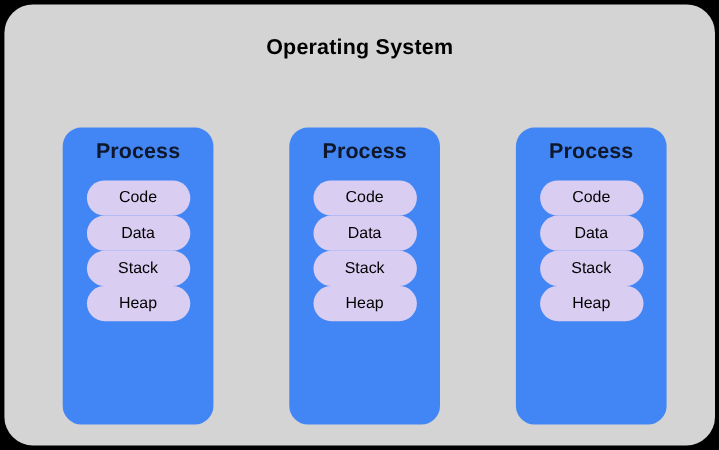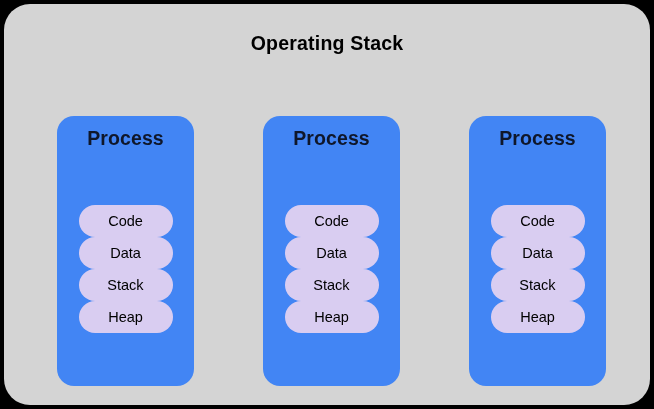--- a/index.html
+++ b/index.html
@@ -80,21 +80,21 @@
     color: #0f172a;
     line-height: 1;
     margin-bottom: 15px;
     letter-spacing: 0.1px;
   }
 
   .segment-list {
     display: flex;
     flex-direction: column;
     align-items: center;
-    justify-content: center;
+    justify-content: flex-start;
     flex: 1 1 auto;
     width: 100%;
   }
 
   .segment-pill {
     width: 94px;
     height: 32px;
     background: #d9cdf1;
     border-radius: 16px;
     display: flex;
@@ -106,21 +106,21 @@
     box-sizing: border-box;
   }
 </style>
 </head>
 <body>
 
 <div id="canvas">
 
   <div id="os-panel">
 
-    <div id="os-title">Operating Stack</div>
+    <div id="os-title">Operating System</div>
 
     <div id="process-row">
 
       <div class="process-box">
         <div class="process-title">Process</div>
         <div class="segment-list">
           <div class="segment-pill">
             <span>Code</span>
           </div>
           <div class="segment-pill">

